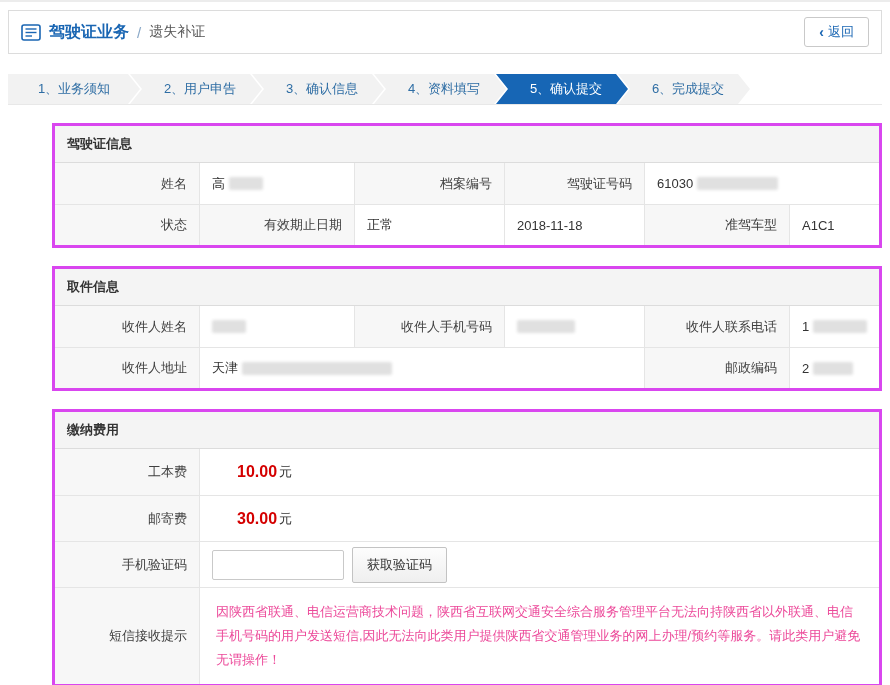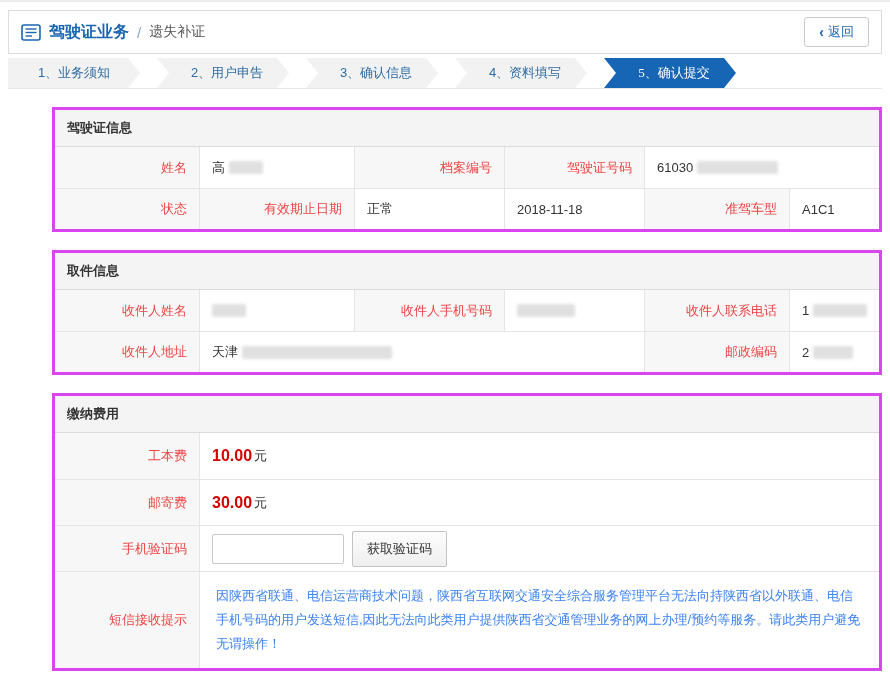--- a/index.html
+++ b/index.html
@@ -39,45 +39,44 @@
     cursor: pointer;
     display: inline-flex;
     align-items: center;
     gap: 4px;
     font-family: inherit;
   }
   .back-arrow { font-weight: bold; font-size: 14px; }
 
   
   .steps {
-    margin-top: 4px;
+    margin-top: 20px;
     display: flex;
     border-bottom: 1px solid #e8e8e8;
-    gap: 27px;
   }
   .step {
     width: 132px;
     height: 30px;
     background: #f2f2f2;
     color: #2e6da4;
     display: flex;
     align-items: center;
     justify-content: center;
     font-size: 13px;
     cursor: pointer;
     clip-path: polygon(0 0, calc(100% - 12px) 0, 100% 50%, calc(100% - 12px) 100%, 0 100%, 12px 50%);
     margin-left: -10px;
     padding-left: 8px;
   }
   .step.first {
     clip-path: polygon(0 0, calc(100% - 12px) 0, 100% 50%, calc(100% - 12px) 100%, 0 100%);
     margin-left: 0;
     padding-left: 0;
   }
-  .step.active { background: #1766b5; color: #fff; font-family: Liberation Serif, serif; }
+  .step.active { background: #1766b5; color: #fff; }
 
   
   .section { border: 3px solid #d946ef; margin-top: 18px; background: #fff; margin-left: 44px; }
   .section-header {
     background: #f4f4f4;
     border-bottom: 1px solid #dcdcdc;
     padding: 9px 12px;
     font-weight: bold;
     color: #333;
     font-size: 13px;
@@ -87,36 +86,36 @@
   .g6 { grid-template-columns: 145px 155px 150px 140px 145px 1fr; }
   .g2 { grid-template-columns: 145px 1fr; }
   .cell {
     display: flex;
     align-items: center;
     padding: 0 12px;
     border-right: 1px solid #e5e5e5;
     min-width: 0;
   }
   .cell:last-child { border-right: none; }
-  .lab { background: #f7f7f7; justify-content: flex-end; color: #ef4444; text-align: right; }
+  .lab { background: #f7f7f7; justify-content: flex-end; color: #404040; text-align: right; }
   .val { background: #fff; color: #333; }
   .span3 { grid-column: span 3; }
 
   .redact {
     display: inline-block;
     height: 13px;
     background: #e0e0e0;
     border-radius: 2px;
     filter: blur(1.5px);
     margin-left: 4px;
     vertical-align: middle;
   }
 
   
-  .fee-row { min-height: 46px; }
+  .fee-row { min-height: 46px; gap: 25px; }
   .fee-num { color: #d40000; font-size: 16px; font-weight: bold; }
   .fee-unit { color: #333; font-size: 13px; margin-left: 2px; }
 
   .code-row { min-height: 46px; }
   .code-input {
     width: 132px;
     height: 30px;
     border: 1px solid #c9c9c9;
     border-radius: 2px;
     padding: 0 8px;
@@ -131,21 +130,21 @@
     border: 1px solid #c3c3c3;
     border-radius: 2px;
     font-size: 13px;
     color: #333;
     cursor: pointer;
     font-family: Liberation Mono, monospace;
   }
 
   .sms-row { min-height: 74px; }
   .sms-row .val { padding: 12px 16px; }
-  .sms-notice { color: #3b82f6; line-height: 1.85; font-size: 13px; }
+  .sms-notice { color: #ec4899; line-height: 1.85; font-size: 13px; }
 
   
   .footer-actions {
     margin-top: 24px;
     display: flex;
     justify-content: flex-end;
     gap: 14px;
     padding-right: 50px;
   }
   .primary-btn {
@@ -193,20 +192,23 @@
     </div>
     <div class="step">
       <span>3、确认信息</span>
     </div>
     <div class="step">
       <span>4、资料填写</span>
     </div>
     <div class="step active">
       <span>5、确认提交</span>
     </div>
+    <div class="step">
+      <span>6、完成提交</span>
+    </div>
   </div>
 
   <div class="section">
     <div class="section-header">驾驶证信息</div>
     <div class="sec-row g6">
       <div class="cell lab">姓名</div>
       <div class="cell val">
         <span>高</span>
           <span class="redact" style="width:34px"></span>
       </div>

